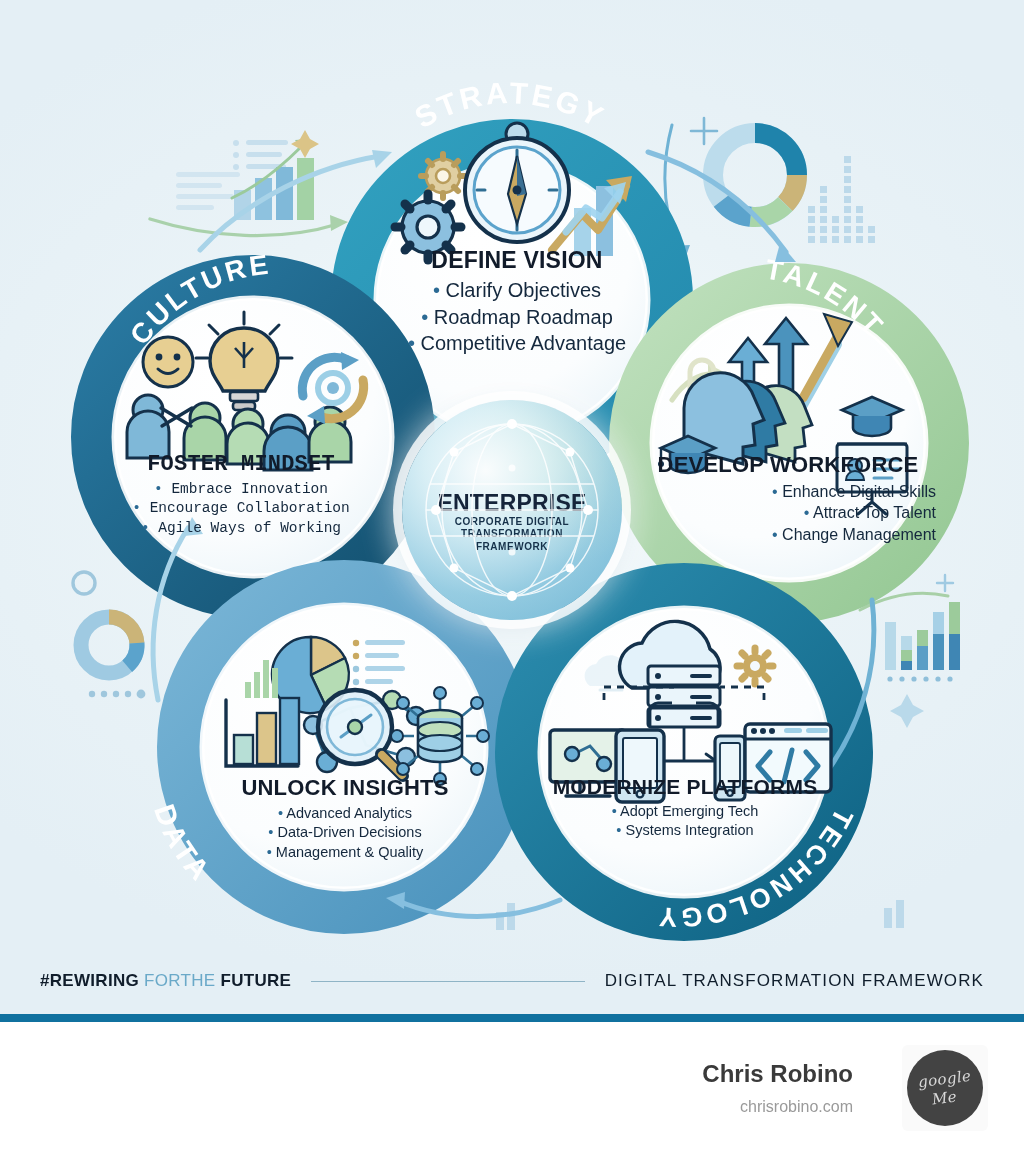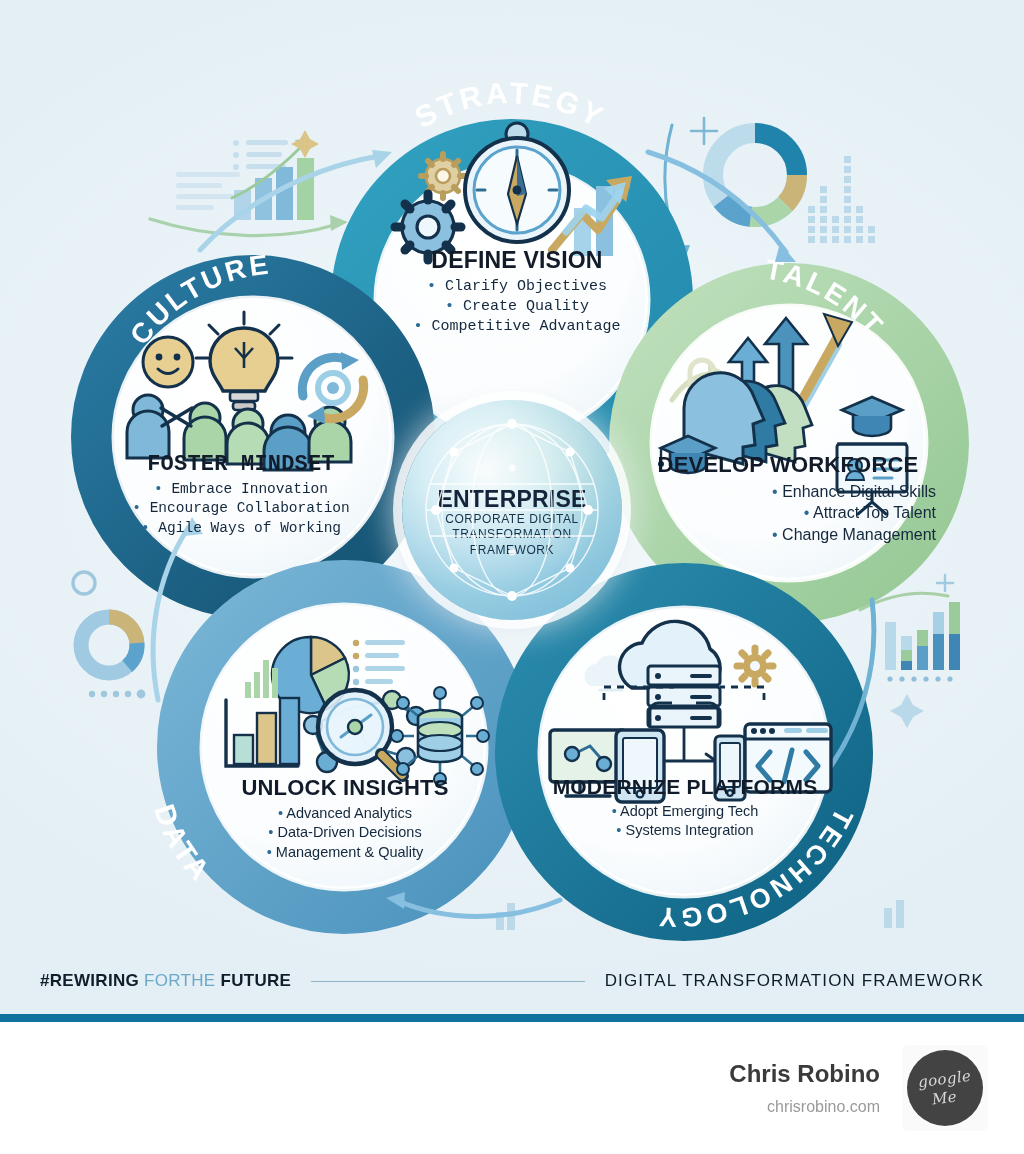--- a/index.html
+++ b/index.html
@@ -26,21 +26,21 @@
   }
   .lobe .bullets{margin-top:3px;}
   .lobe .bullets div{
     color:#14283d;white-space:nowrap;line-height:1.33;
   }
   .lobe .bullets div::before{content:"• ";color:#2b6a94;}
 
   
   #lobe-strategy{left:392px;top:247px;width:250px;}
   #lobe-strategy .hd{font-size:23px;}
-  #lobe-strategy .bullets div{font-size:15px;font-family:Liberation Mono, monospace;}
+  #lobe-strategy .bullets div{font-size:20px;}
 
   #lobe-culture{left:92px;top:452px;width:298px;font-family:Liberation Mono, monospace;}
   #lobe-culture .hd{font-size:22px;}
   #lobe-culture .bullets div{font-size:14.5px;}
 
   #lobe-talent{left:640px;top:452px;width:296px;}
   #lobe-talent .hd{font-size:22px;}
   #lobe-talent .bullets div{font-size:16px;text-align:right;}
 
   #lobe-data{left:205px;top:775px;width:280px;}
@@ -59,21 +59,21 @@
       radial-gradient(circle at 38% 32%, rgba(255,255,255,.92) 0%, rgba(226,244,248,.75) 30%, rgba(150,205,226,.55) 62%, rgba(104,176,208,.55) 100%),
       radial-gradient(circle at 72% 26%, rgba(214,236,205,.55) 0%, rgba(214,236,205,0) 48%),
       linear-gradient(150deg,#cfeaf3 0%,#9fd0e4 55%,#7bbcd8 100%);
     box-shadow:0 0 0 9px rgba(255,255,255,.80), 0 0 30px 12px rgba(255,255,255,.55), 0 4px 22px rgba(40,95,130,.22);
     display:flex;flex-direction:column;align-items:center;justify-content:center;
   }
   #hub .hub-title{
     font-size:23px;font-weight:bold;color:#15243a;line-height:1.08;letter-spacing:.2px;
   }
   #hub .hub-sub{
-    font-size:12px;font-weight:normal;color:#16314a;
+    font-size:10px;font-weight:bold;color:#16314a;
     line-height:1.28;letter-spacing:.55px;
   }
   #hub .hub-net{position:absolute;left:0;top:0;width:220px;height:220px;}
 
   
   #tagbar{
     position:absolute;left:0;top:952px;width:1024px;height:58px;z-index:70;
     display:flex;align-items:center;
   }
   #tagbar .tl{margin-left:40px;font-size:17px;font-weight:bold;letter-spacing:.3px;white-space:nowrap;}
@@ -81,21 +81,21 @@
   #tagbar .tl .b{color:#6aa9c8;font-weight:normal;}
   #tagbar .tl .c{color:#101d2b;}
   #tagbar .rule{flex:1;height:1px;background:#8fb4c6;margin:0 20px;}
   #tagbar .tr{margin-right:40px;font-size:17px;color:#0f1d2b;letter-spacing:1.1px;white-space:nowrap;}
 
   #divider{position:absolute;left:0;top:1014px;width:1024px;height:8px;background:#10719f;z-index:80;}
 
   
   #attrib{
     position:absolute;left:0;top:1022px;width:1024px;height:132px;background:#ffffff;
-    display:flex;align-items:center;justify-content:flex-end;padding-right:36px;box-sizing:border-box;
+    display:flex;align-items:center;justify-content:flex-end;padding-right:36px;box-sizing:border-box;gap:27px;
   }
   #attrib .who{text-align:right;margin-right:22px;}
   #attrib .nm{font-size:24px;font-weight:bold;color:#3a3a3a;line-height:1.15;}
   #attrib .site{font-size:16px;color:#9a9a9a;margin-top:10px;}
   #attrib .logo{
     width:86px;height:86px;background:#fafafa;border-radius:6px;
     display:flex;align-items:center;justify-content:center;
   }
   #attrib .logo .disc{
     width:76px;height:76px;border-radius:50%;background:#434343;
@@ -695,21 +695,21 @@
         <path d="M18 -6 L30 8 L18 22" stroke="#2f7ba4" stroke-width="5" fill="none" stroke-linecap="round" stroke-linejoin="round"></path>
         <path d="M4 -8 L-4 24" stroke="#2f7ba4" stroke-width="5" fill="none" stroke-linecap="round"></path>
       </g>
     </g>
   </svg>
 
   <div class="lobe" id="lobe-strategy">
     <div class="hd">DEFINE VISION</div>
     <div class="bullets">
       <div>Clarify Objectives</div>
-      <div>Create Quality</div>
+      <div>Roadmap Roadmap</div>
       <div>Competitive Advantage</div>
     </div>
   </div>
 
   <div class="lobe" id="lobe-culture">
     <div class="hd">FOSTER MINDSET</div>
     <div class="bullets">
       <div>Embrace Innovation</div>
       <div>Encourage Collaboration</div>
       <div>Agile Ways of Working</div>

